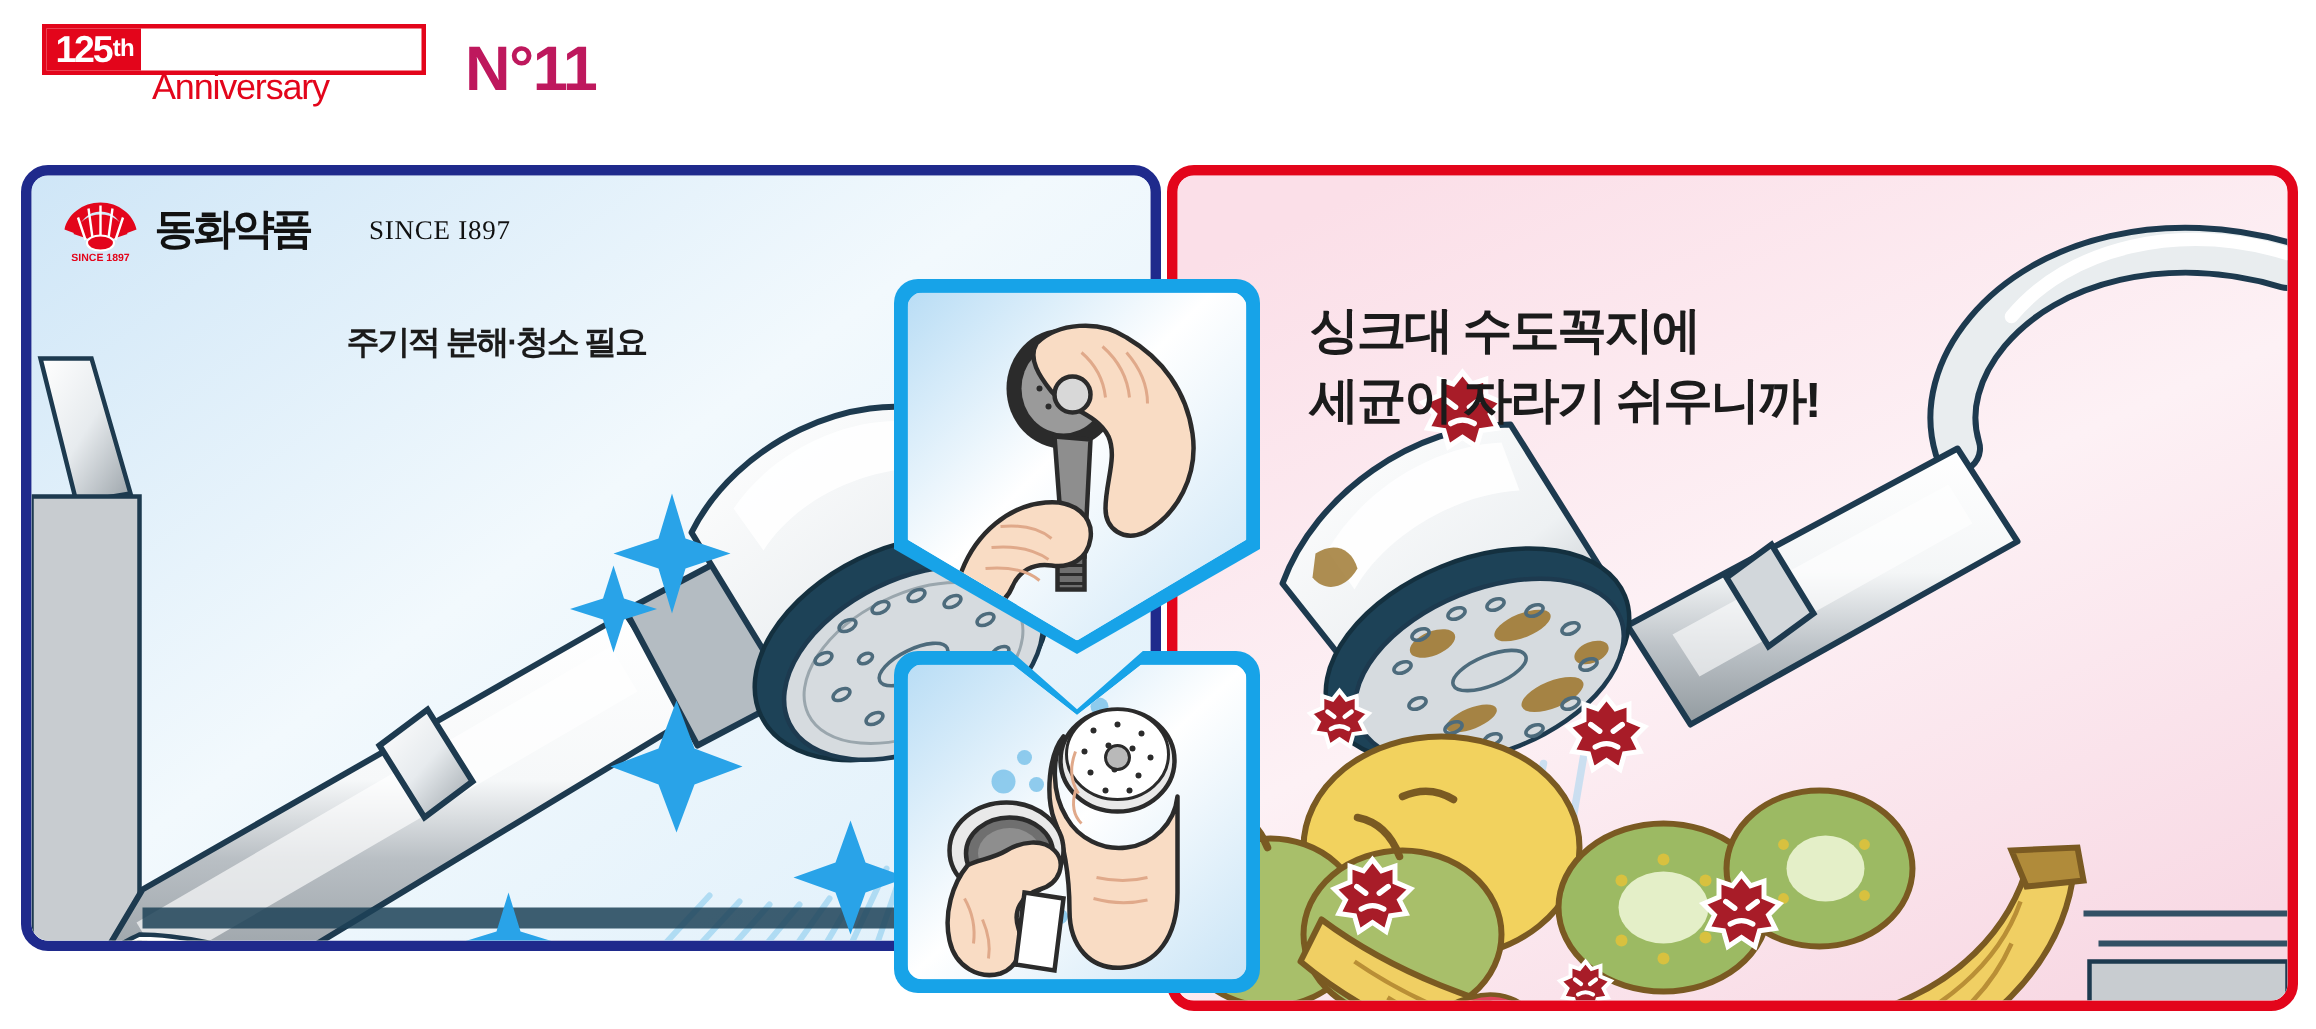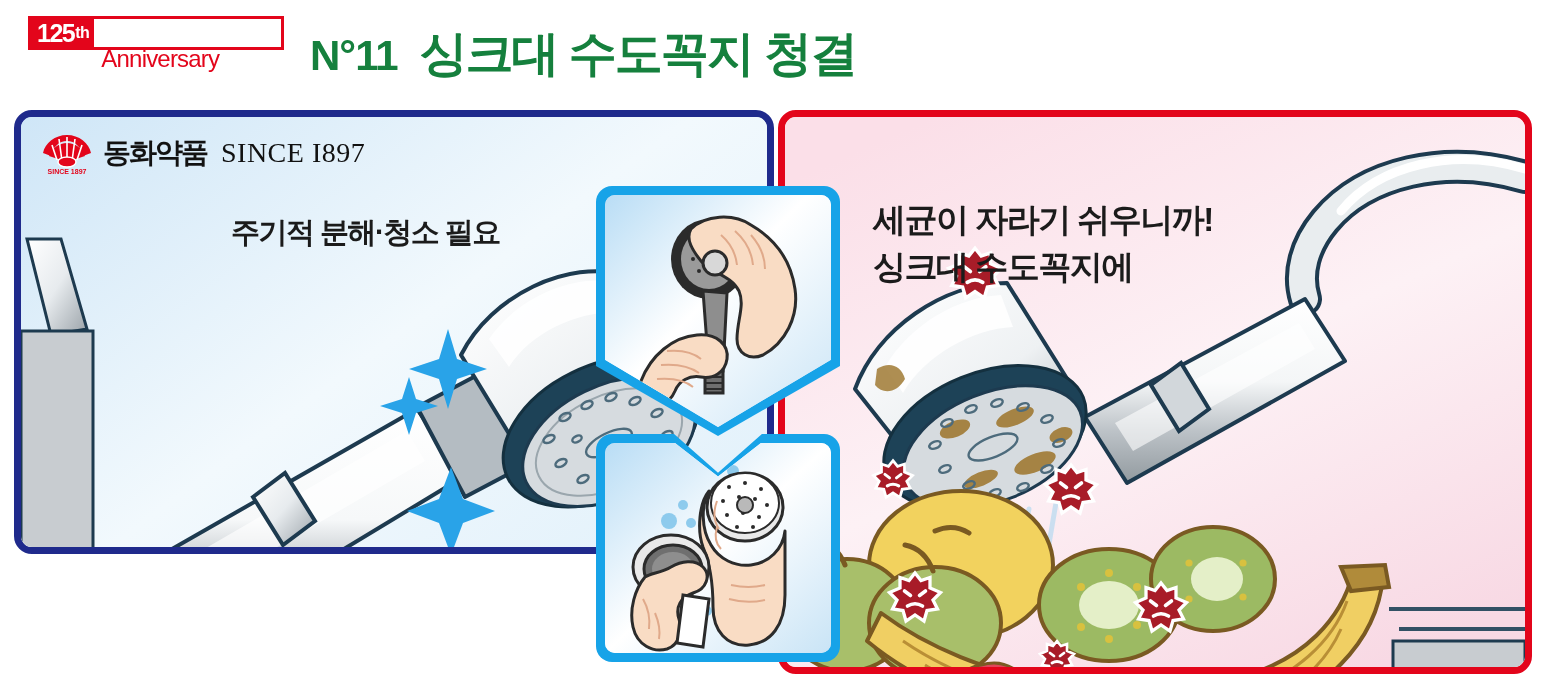--- a/index.html
+++ b/index.html
@@ -64,21 +64,21 @@
     color: #e3051b;
     font-size: 24px;
     font-weight: bold;
     letter-spacing: -1.4px;
     text-align: center;
     line-height: 1.05;
   }
   .main-title {
     position: absolute; left: 310px; top: 22px;
     display: flex; align-items: baseline;
-    color: #15803d;
+    color: #be185d;
     white-space: nowrap;
   }
   .title-no {
     font-size: 42px;
     font-weight: bold;
     letter-spacing: -1px;
     margin-right: 22px;
   }
   .title-main {
     font-size: 48px;
@@ -88,21 +88,21 @@
 
   
   .panel {
     position: absolute;
     border-radius: 18px;
     overflow: hidden;
     box-sizing: border-box;
   }
   .panel-left {
     left: 14px; top: 110px;
-    width: 760px; height: 444px;
+    width: 760px; height: 524px;
     border: 7px solid #1f2a8c;
     background: linear-gradient(160deg, #cfe6f7 0%, #e9f4fc 40%, #ffffff 72%, #e3f0fa 100%);
   }
   .panel-right {
     left: 778px; top: 110px;
     width: 754px; height: 564px;
     border: 7px solid #e3051b;
     background: linear-gradient(200deg, #fbe0e8 0%, #fae3ea 35%, #fdf2f5 70%, #f9dde6 100%);
   }
   .panel-inner {
@@ -122,29 +122,30 @@
   }
   .brand-name {
     font-size: 28px;
     font-weight: bold;
     color: #121212;
     letter-spacing: -2px;
     margin-right: 14px;
   }
   .brand-since {
     font-family: "Liberation Serif", serif;
-    font-size: 28px;
+    font-size: 18px;
     color: #111111;
     letter-spacing: 0.5px;
+    margin-left: 25px;
   }
 
   
   .head-left {
     position: absolute; left: 210px; top: 96px;
-    font-size: 29px; font-weight: bold;
+    font-size: 22px; font-weight: bold;
     color: #1b1b1b;
     letter-spacing: -1.5px;
     white-space: nowrap;
   }
   .head-right {
     position: absolute; left: 88px; top: 80px;
     font-size: 33px; font-weight: bold;
     color: #1b1b1b;
     letter-spacing: -1.5px;
     line-height: 1.42;
@@ -198,21 +199,20 @@
       <div class="anniv-125">
         <span>125</span>
           <span class="th">th</span>
       </div>
       <div class="anniv-word">Anniversary</div>
     </div>
   </div>
 
   <div class="main-title">
     <span class="title-no">N°11</span>
-    <span class="title-main">싱크대 수도꼭지 청결</span>
   </div>
 </div>
 
 <div class="panel panel-left">
   <div class="panel-inner">
 
     <svg class="abs" width="746" height="550" viewBox="0 0 746 550">
       <defs>
         <linearGradient id="lbg" x1="0" y1="0" x2="1" y2="1">
           <stop offset="0" stop-color="#cfe6f7"></stop>
@@ -481,22 +481,22 @@
         </g>
         <g transform="translate(272,540) scale(1.0)">
           <path d="M0 -16 L4 -11 L10 -13 L10 -6 L17 -3 L12 2 L15 8 L8 9 L6 16 L0 12 L-6 16 L-8 9 L-15 8 L-12 2 L-17 -3 L-10 -6 L-10 -13 L-4 -11 Z" fill="#a81c28" stroke="#ffffff" stroke-width="2.6"></path>
           <path d="M-7 -4 L-3 -1 M7 -4 L3 -1" stroke="#ffffff" stroke-width="2.8" stroke-linecap="round"></path>
           <path d="M-5 6 q5 -3 10 0" fill="none" stroke="#ffffff" stroke-width="2.8" stroke-linecap="round"></path>
         </g>
       </g>
     </svg>
 
     <div class="head-right">
+      <div>싱크대 수도꼭지에</div>
       <div>세균이 자라기 쉬우니까!</div>
-      <div>싱크대 수도꼭지에</div>
     </div>
   </div>
 </div>
 
 <div class="callout callout-top">
   <div class="callout-top-in">
     <svg width="226" height="232" viewBox="0 0 226 232">
       <defs>
         <linearGradient id="cbg1" x1="0" y1="0" x2="1" y2="1">
           <stop offset="0" stop-color="#b9ddf5"></stop>

